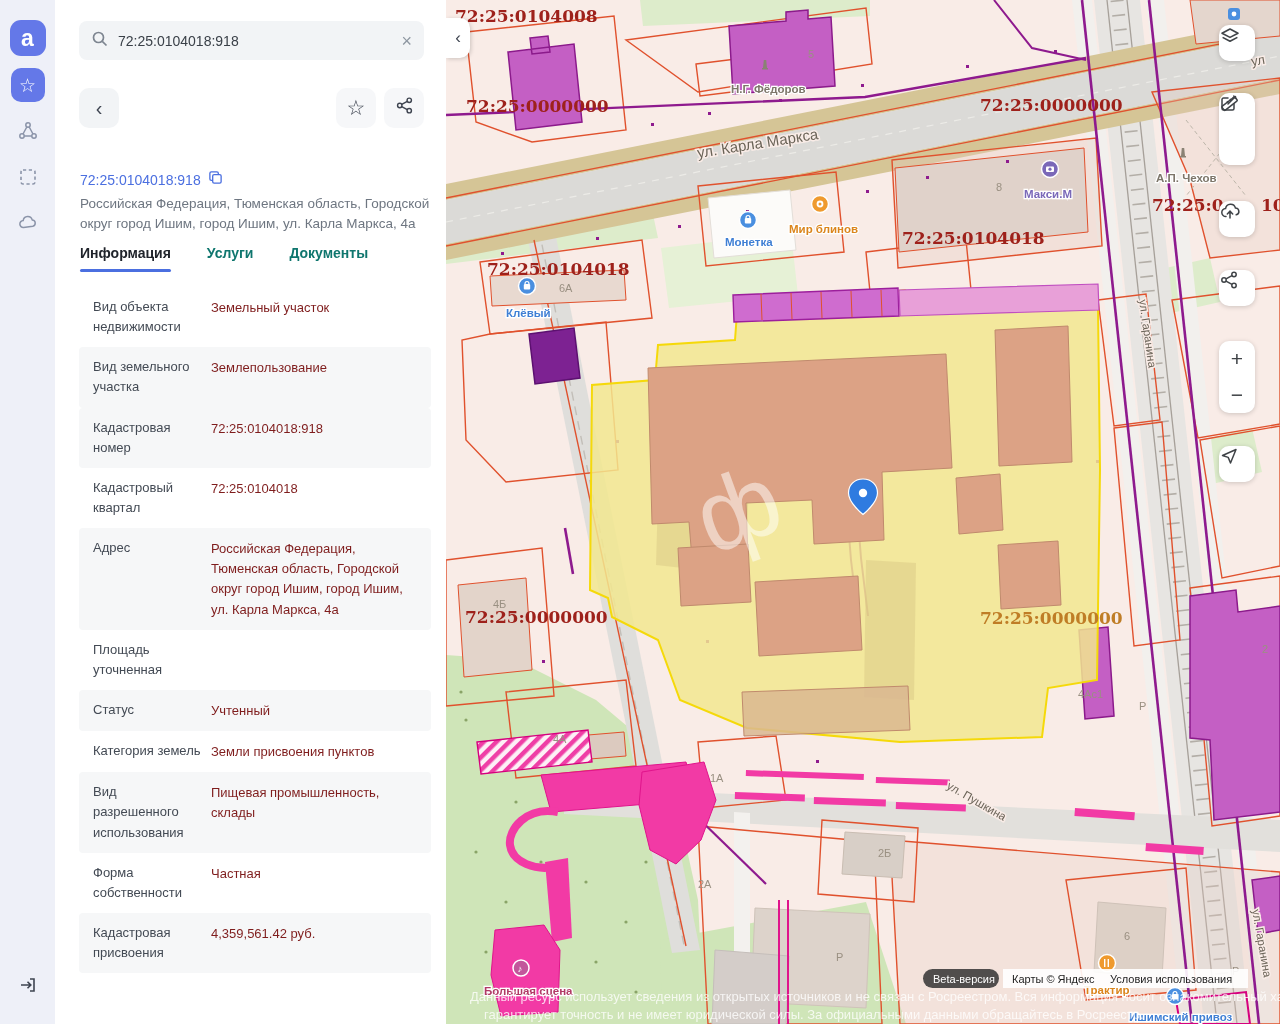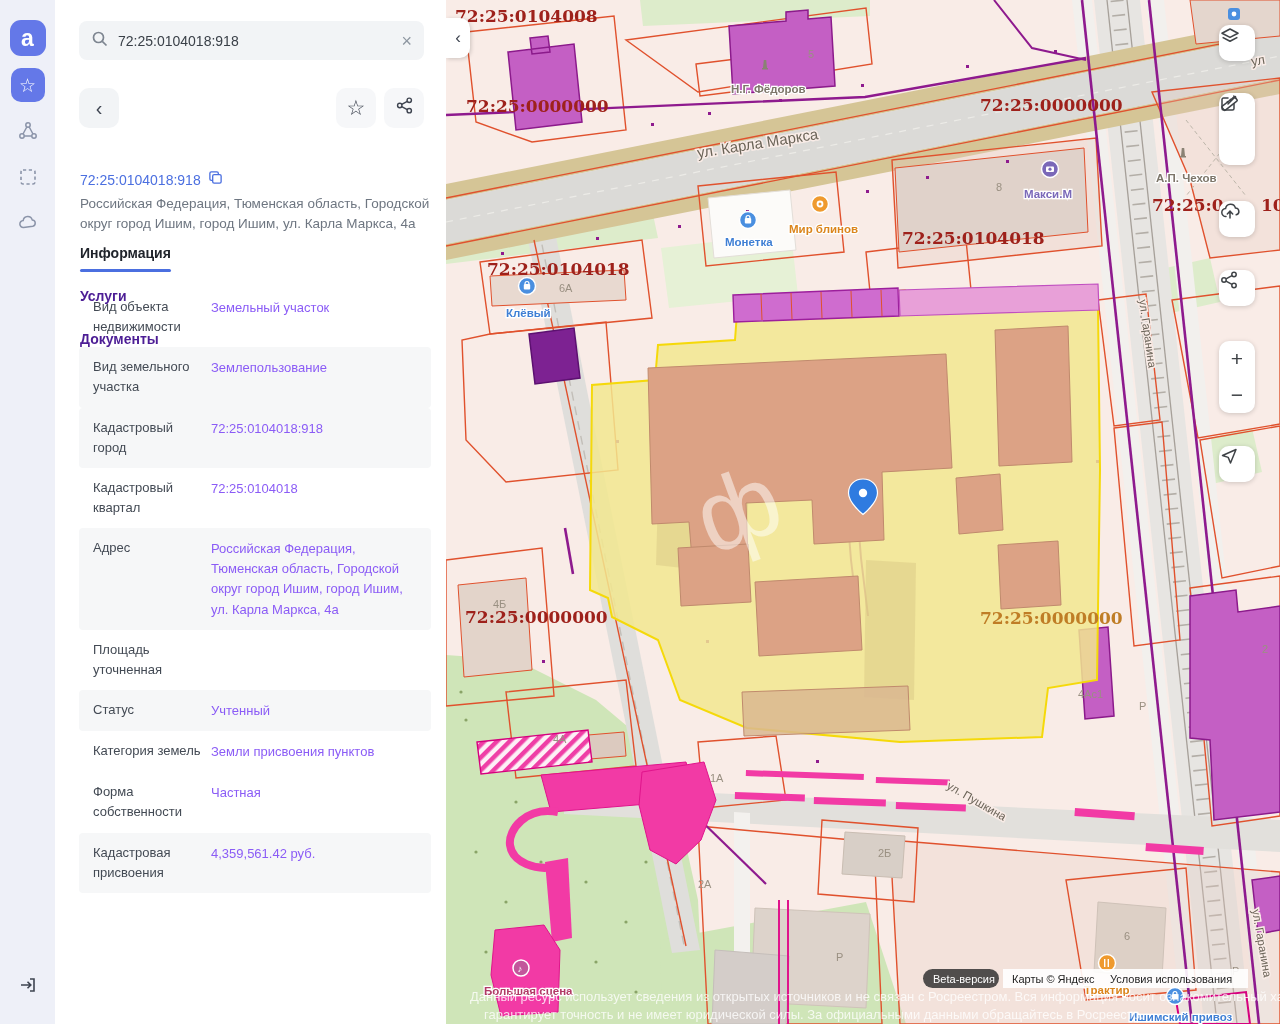--- a/index.html
+++ b/index.html
@@ -29,29 +29,29 @@
   .hdr-row { position:absolute; left:24px; top:88px; width:345px; height:40px; display:flex; align-items:center; }
   .sq-btn { width:40px; height:40px; border-radius:10px; background:#f2f4f6; display:flex; align-items:center;
     justify-content:center; color:#3e4450; font-size:20px; cursor:pointer; }
   .sq-btn.ghost { background:#f6f7f9; }
   .hdr-spacer { flex:1; }
   .hdr-row .sq-btn + .sq-btn { margin-left:8px; }
   .obj-title { position:absolute; left:25px; top:140px; width:345px; font-size:15.5px; font-weight:bold; color:#20242b; }
   .cad-link-row { position:absolute; left:25px; top:170px; display:flex; align-items:center; gap:7px; }
   .cad-link { color:#4b6fe0; font-size:14px; cursor:pointer; }
   .addr { position:absolute; left:25px; top:194px; width:362px; font-size:13.5px; color:#6e7681; line-height:1.5; }
-  .tabs { position:absolute; left:25px; top:245px; display:flex; gap:16px;flex-direction:column; }
-  .tab { font-size:14px; font-weight:bold; color:#4c1d95; padding-bottom:11px; position:relative; cursor:pointer; }
+  .tabs { position:absolute; left:25px; top:245px; display:flex; gap:36px; }
+  .tab { font-size:14px; font-weight:bold; color:#0f766e; padding-bottom:11px; position:relative; cursor:pointer; }
   .tab.active { color:#20242b; }
   .tab.active::after { content:""; position:absolute; left:0; right:0; bottom:0; height:3px; background:#4b6fe0; border-radius:2px; }
   .info { position:absolute; left:24px; top:287px; width:352px; }
   .row { display:flex; padding:10px 12px 10px 14px; border-radius:4px; }
   .row.alt { background:#f6f7f8; }
   .row .lbl { width:118px; min-width:118px; font-size:13px; color:#434a54; line-height:1.55; padding-right:10px; }
-  .row .val { flex:1; font-size:13px; color:#8b5cf6; line-height:1.55; padding-top:1px; }
+  .row .val { flex:1; font-size:13px; color:#7f1d1d; line-height:1.55; padding-top:1px; }
 
   
   .map { position:absolute; left:446px; top:0; width:834px; height:1024px; overflow:hidden; background:#f9ece7; }
   .map svg { position:absolute; left:0; top:0; }
   .collapse-tab { position:absolute; left:0; top:18px; width:24px; height:40px; background:#fff;
     border-radius:0 10px 10px 0; box-shadow:1px 1px 4px rgba(0,0,0,.18); display:flex; align-items:center;
     justify-content:center; color:#3e4450; font-size:17px; cursor:pointer; z-index:6; }
   .ctl { position:absolute; right:25px; width:36px; background:#fff; border-radius:10px;
     box-shadow:0 1px 5px rgba(0,0,0,.18); z-index:6; }
   .ctl .slot { width:36px; height:36px; display:flex; align-items:center; justify-content:center; color:#3f4347; cursor:pointer; }
@@ -165,41 +165,45 @@
     <div class="info">
       <div class="row">
           <div class="lbl">Вид объекта недвижимости</div>
           <div class="val">Земельный участок</div>
         </div>
       <div class="row alt">
           <div class="lbl">Вид земельного участка</div>
           <div class="val">Землепользование</div>
         </div>
       <div class="row alt">
-          <div class="lbl">Кадастровый город</div>
+          <div class="lbl">Кадастровая номер</div>
           <div class="val">72:25:0104018:918</div>
         </div>
       <div class="row">
           <div class="lbl">Кадастровый квартал</div>
           <div class="val">72:25:0104018</div>
         </div>
       <div class="row alt">
           <div class="lbl">Адрес</div>
           <div class="val">Российская Федерация, Тюменская область, Городской округ город Ишим, город Ишим, ул. Карла Маркса, 4а</div>
         </div>
       <div class="row">
           <div class="lbl">Площадь уточненная</div>
         </div>
       <div class="row alt">
           <div class="lbl">Статус</div>
           <div class="val">Учтенный</div>
         </div>
       <div class="row">
           <div class="lbl">Категория земель</div>
           <div class="val">Земли присвоения пунктов</div>
+        </div>
+      <div class="row alt">
+          <div class="lbl">Вид разрешенного использования</div>
+          <div class="val">Пищевая промышленность, склады</div>
         </div>
       <div class="row">
           <div class="lbl">Форма собственности</div>
           <div class="val">Частная</div>
         </div>
       <div class="row alt">
           <div class="lbl">Кадастровая присвоения</div>
           <div class="val">4,359,561.42 руб.</div>
         </div>
     </div>

